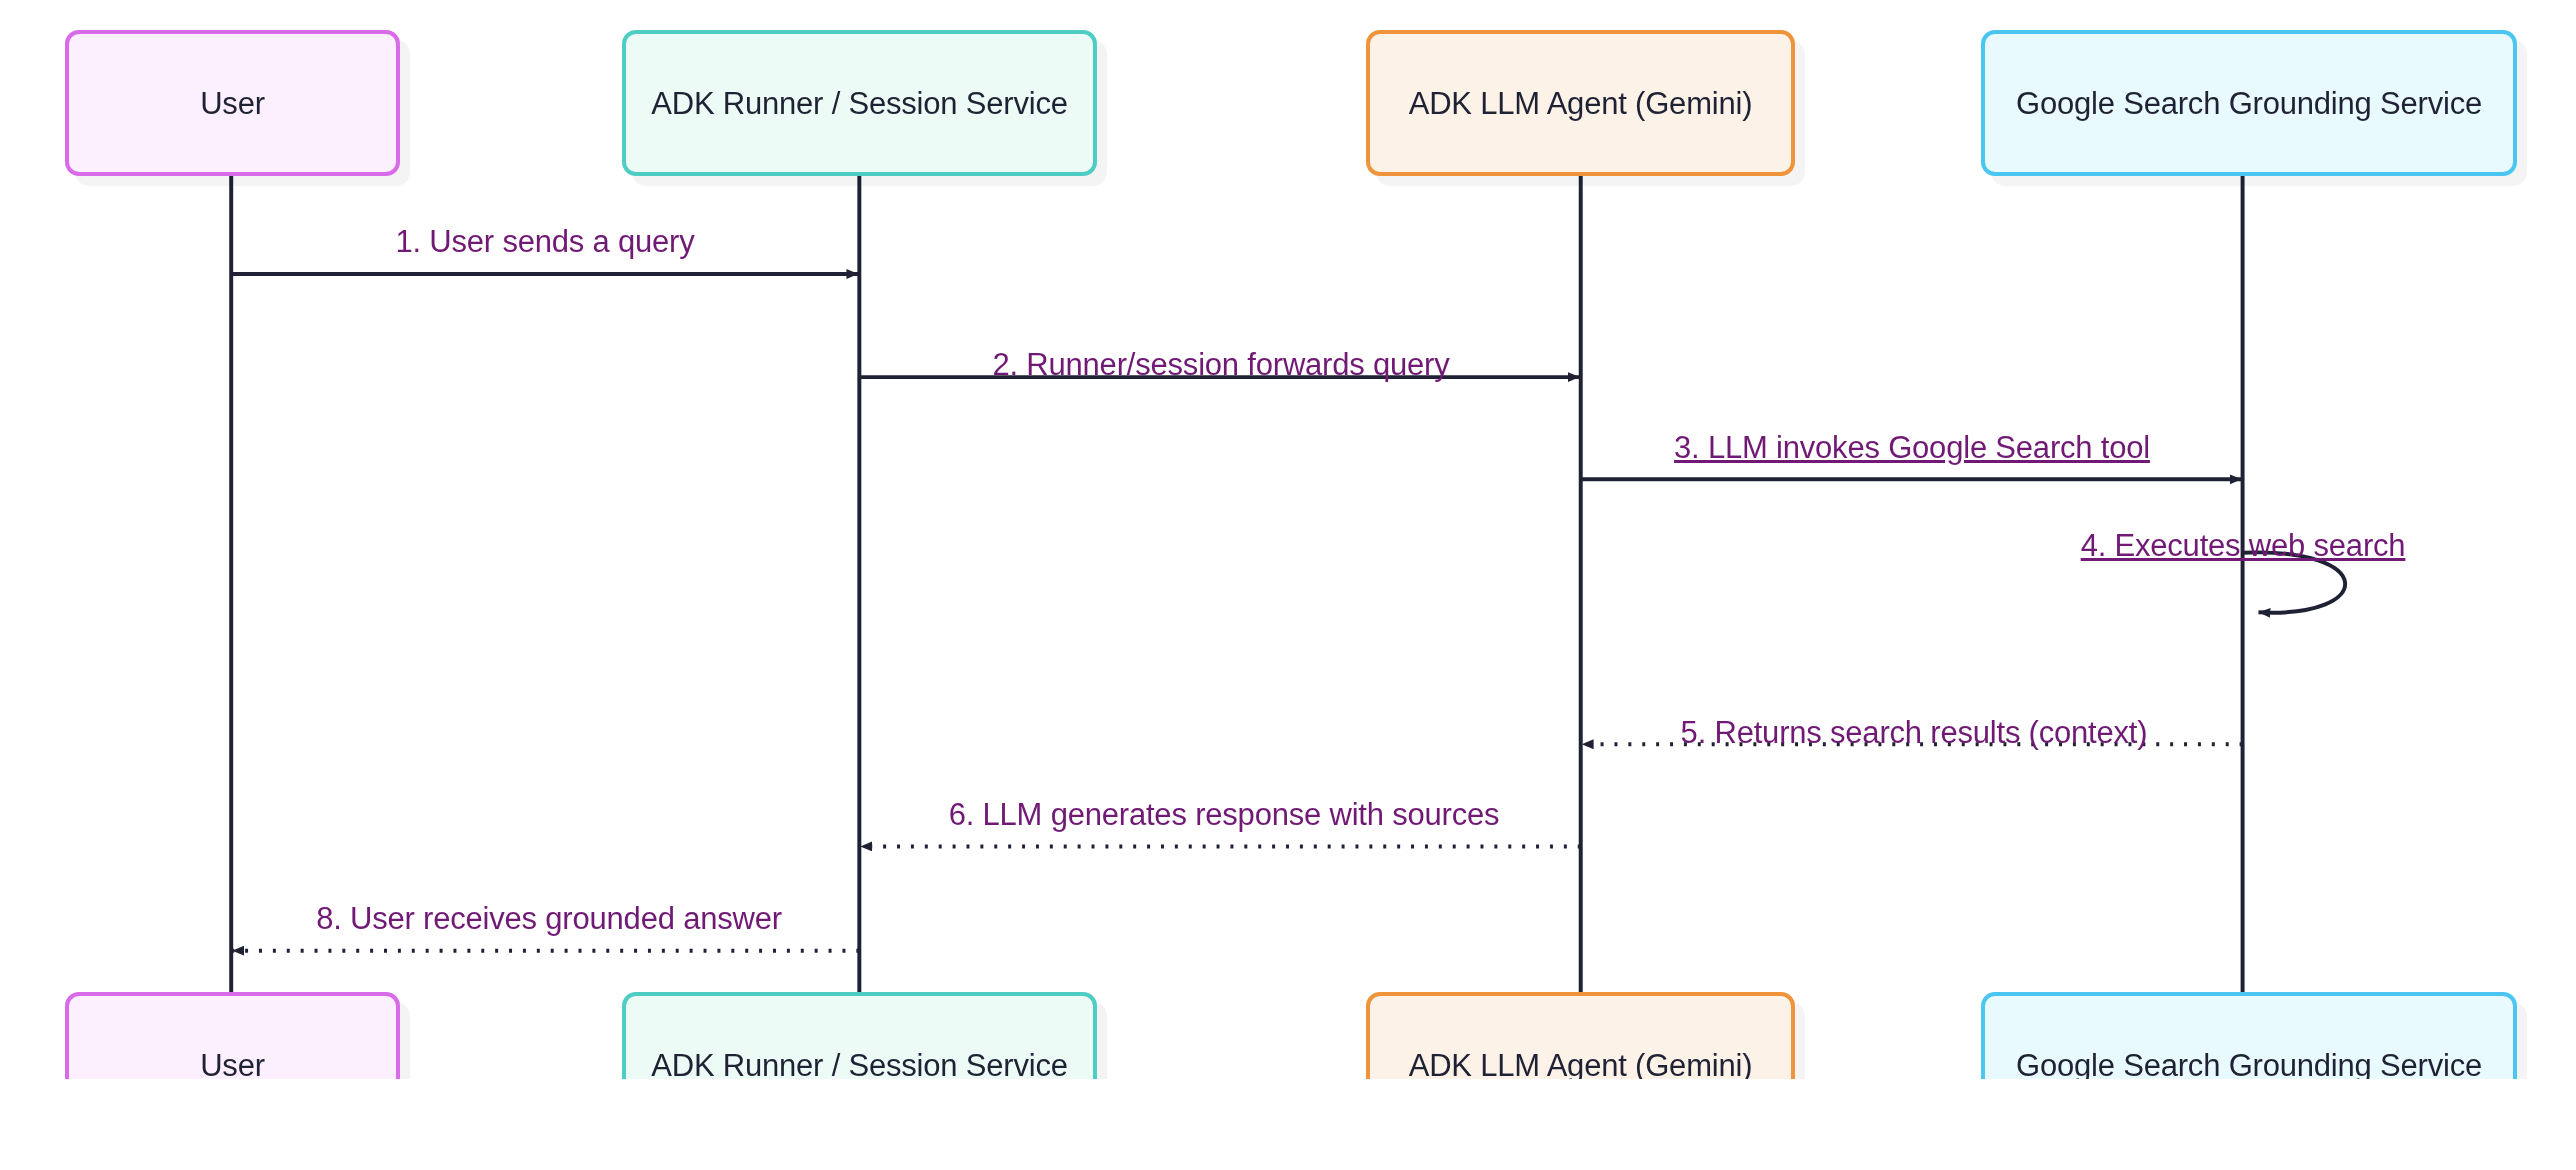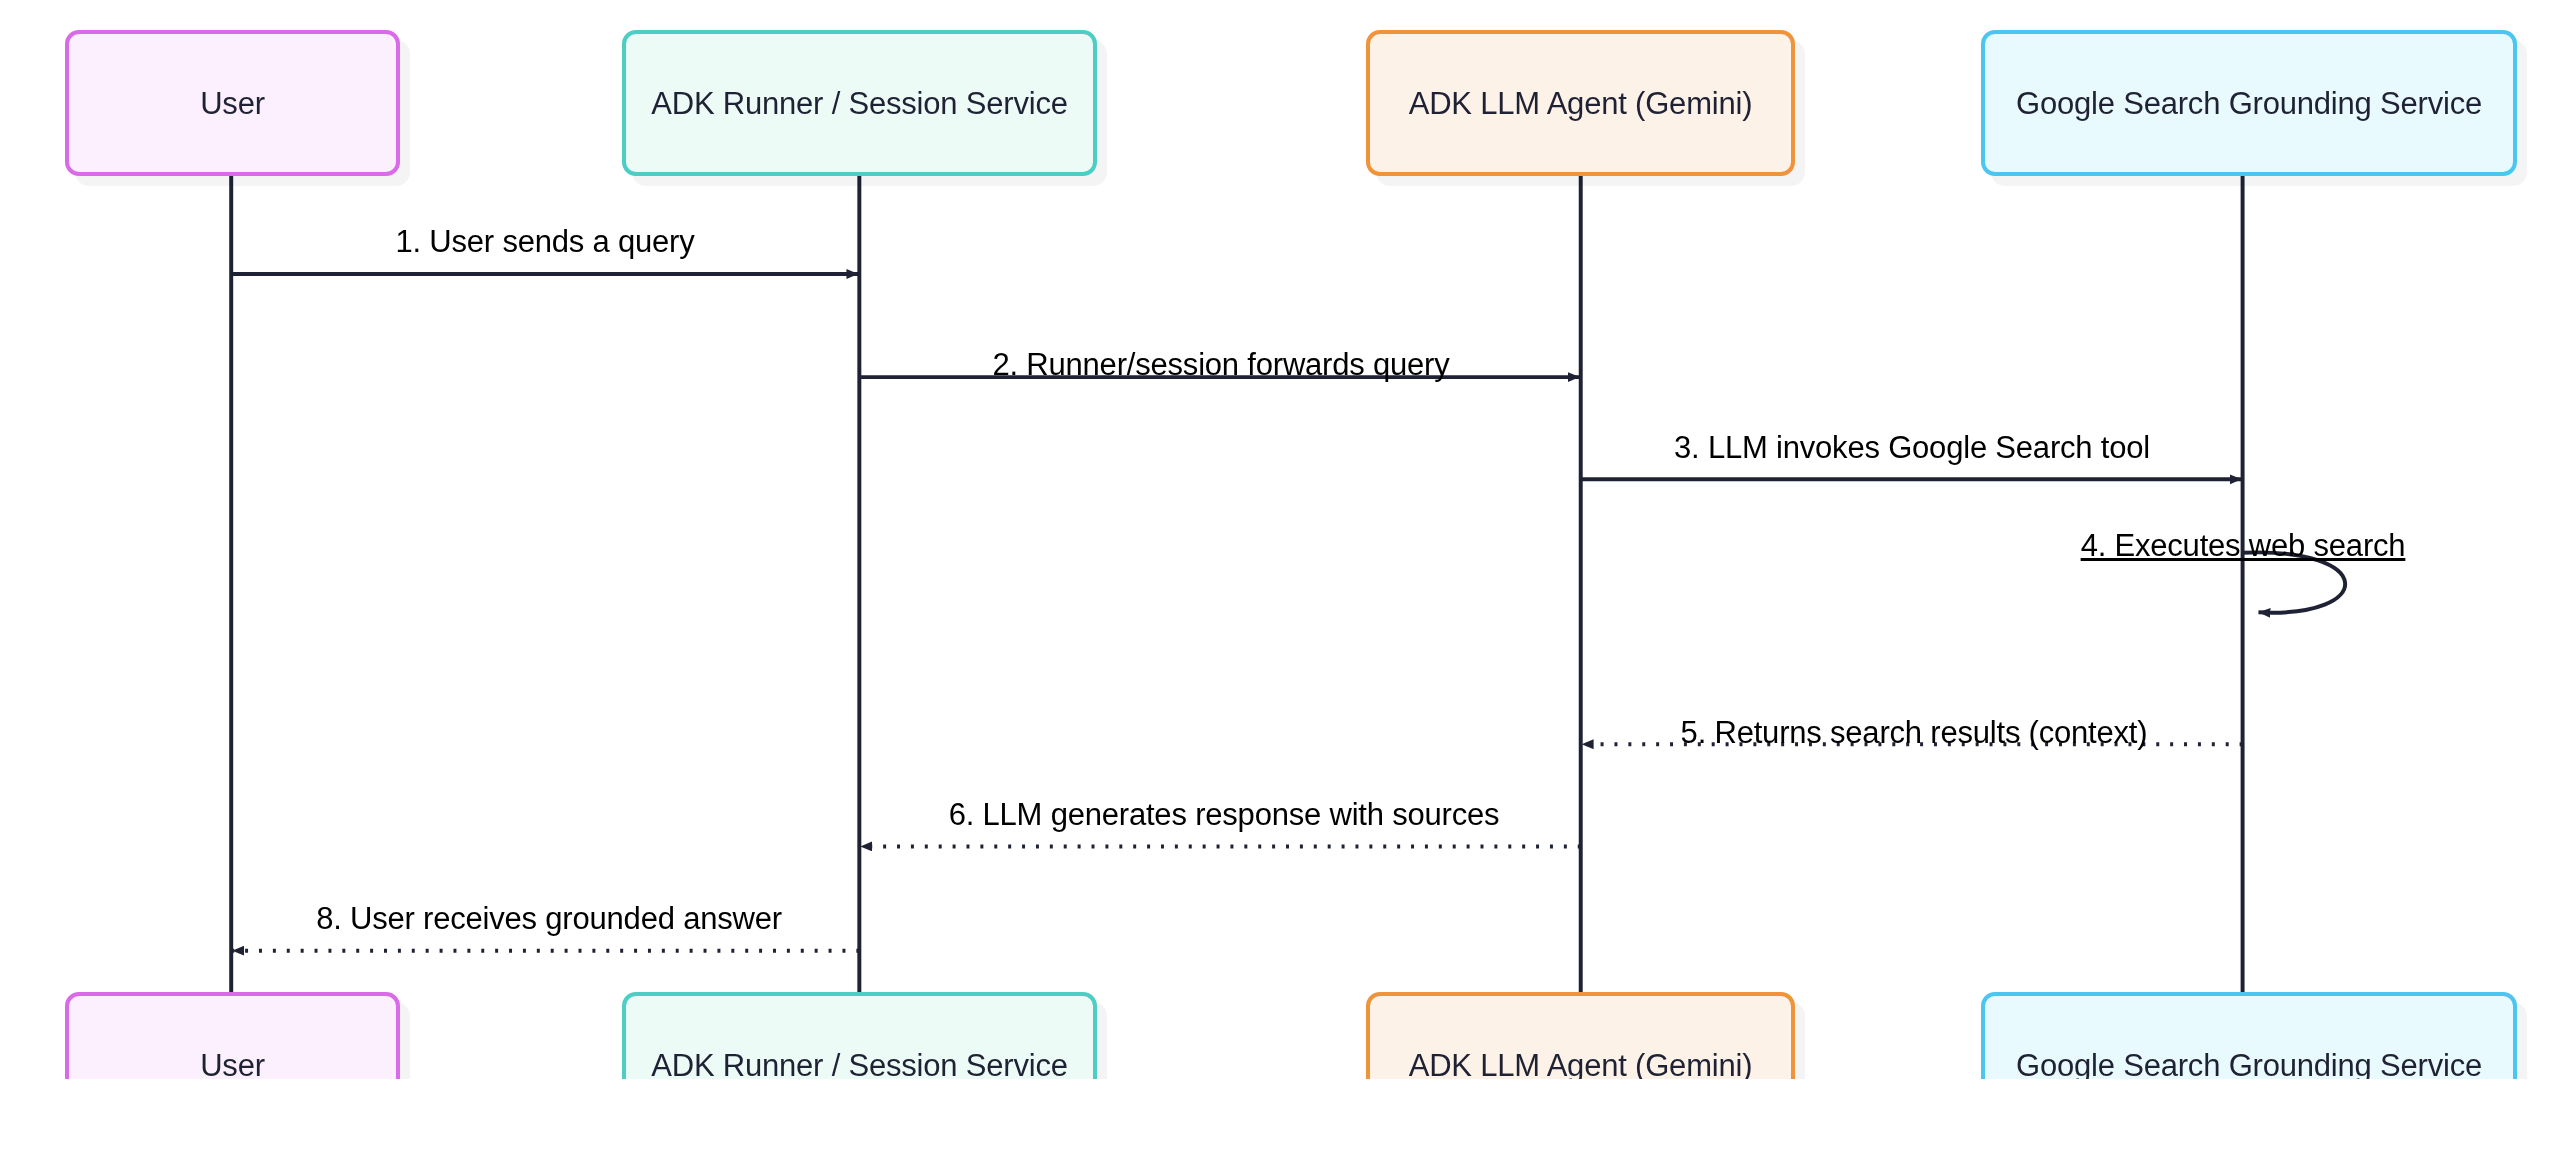--- a/index.html
+++ b/index.html
@@ -38,21 +38,21 @@
     font-size: 31px;
     color: #1f2234;
     white-space: nowrap;
     letter-spacing: -0.2px;
     line-height: 1;
   }
   .msg-label {
     position: absolute;
     font-family: "Liberation Sans", sans-serif;
     font-size: 31px;
-    color: #000000;
+    color: #701a75;
     white-space: nowrap;
     letter-spacing: -0.2px;
     transform: translateX(-50%);
     line-height: 1;
   }
 </style>
 </head>
 <body>
 
 <div id="canvas">
@@ -107,21 +107,21 @@
       <div class="actor-box" style="left: 1366px; top: 992px; width: 429px; height: 146px; border-color: rgb(240, 148, 60); background: rgb(253, 242, 232);">
         <span class="actor-label" style="color: rgb(31, 34, 52);">ADK LLM Agent (Gemini)</span>
       </div>
       <div class="actor-box" style="left: 1981px; top: 992px; width: 536px; height: 146px; border-color: rgb(74, 198, 240); background: rgb(233, 250, 254);">
         <span class="actor-label" style="color: rgb(31, 34, 52);">Google Search Grounding Service</span>
       </div>
     </div>
   <div id="labels">
       <div class="msg-label" style="left: 545px; top: 226px;">1. User sends a query</div>
       <div class="msg-label" style="left: 1221px; top: 349px;">2. Runner/session forwards query</div>
-      <div class="msg-label" style="left: 1912px; top: 432px;">3. LLM invokes Google Search tool</div>
+      <div class="msg-label" style="left: 1912px; top: 432px; text-decoration: underline;">3. LLM invokes Google Search tool</div>
       <div class="msg-label" style="left: 2243px; top: 530px; text-decoration: underline;">4. Executes web search</div>
       <div class="msg-label" style="left: 1914px; top: 697px; margin-top: 20px;">5. Returns search results (context)</div>
       <div class="msg-label" style="left: 1224px; top: 799px;">6. LLM generates response with sources</div>
       <div class="msg-label" style="left: 549px; top: 903px;">8. User receives grounded answer</div>
     </div>
 
 </div>
 
 
 </body></html>

